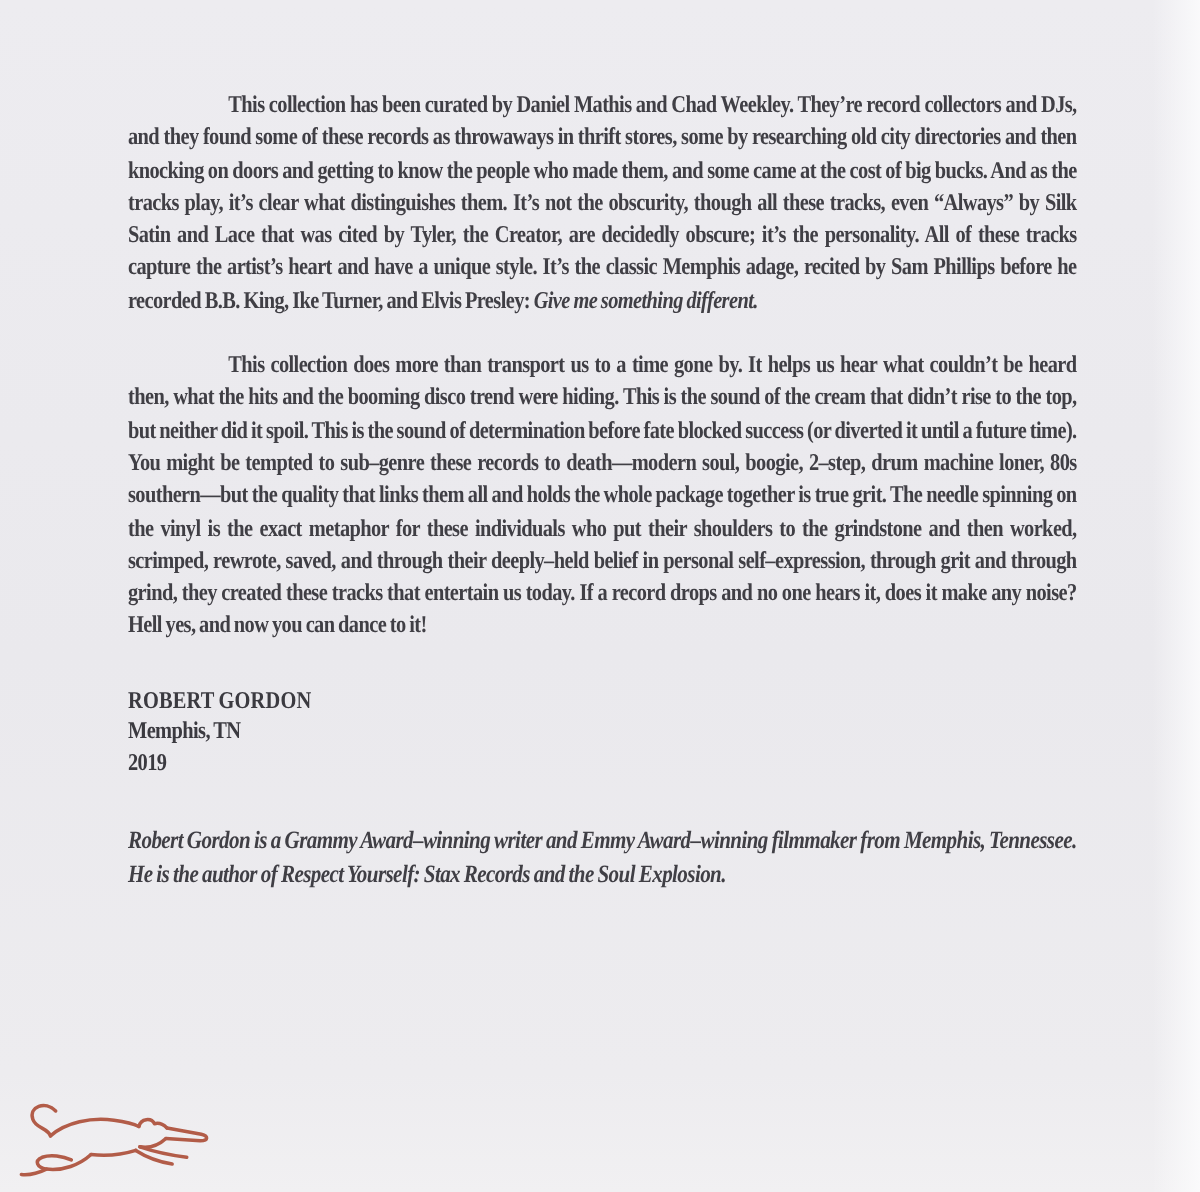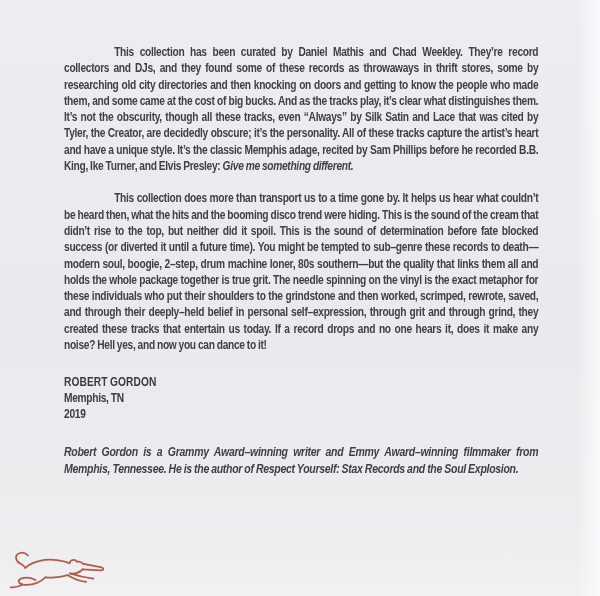--- a/index.html
+++ b/index.html
@@ -8,21 +8,21 @@
     background: #d8d7db;
   }
   .page {
     position: relative;
     width: 600px;
     height: 596px;
     overflow: hidden;
     background:
       linear-gradient(90deg, rgba(255,255,255,0) 0%, rgba(255,255,255,0) 96%, rgba(252,252,253,0.85) 100%),
       linear-gradient(180deg, #edecf0 0%, #eae9ed 55%, #edecef 90%, #f1f0f2 100%);
-    font-family: Liberation Sans, sans-serif;
+    font-family: Liberation Serif, serif;
   }
   .text-column {
     position: absolute;
     left: 64px;
     top: 44px;
     width: 558px;
     transform: scaleX(0.85);
     transform-origin: 0 0;
     color: #403f45;
     font-weight: bold;

